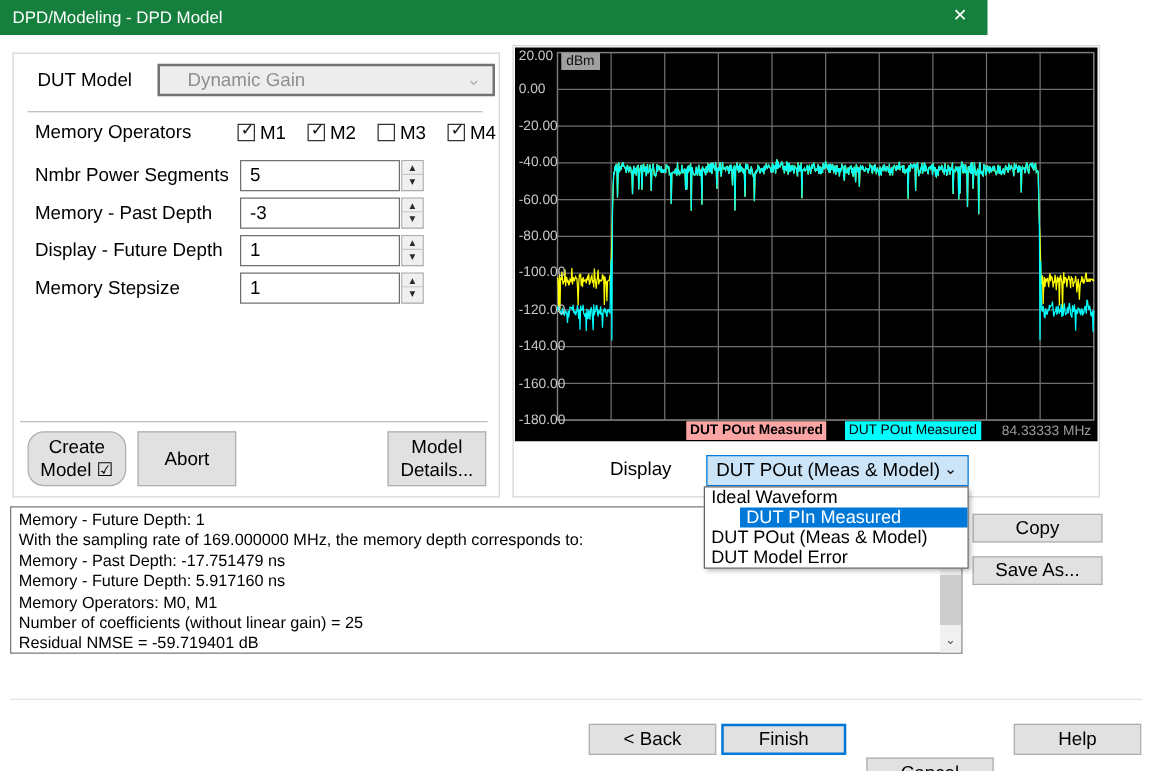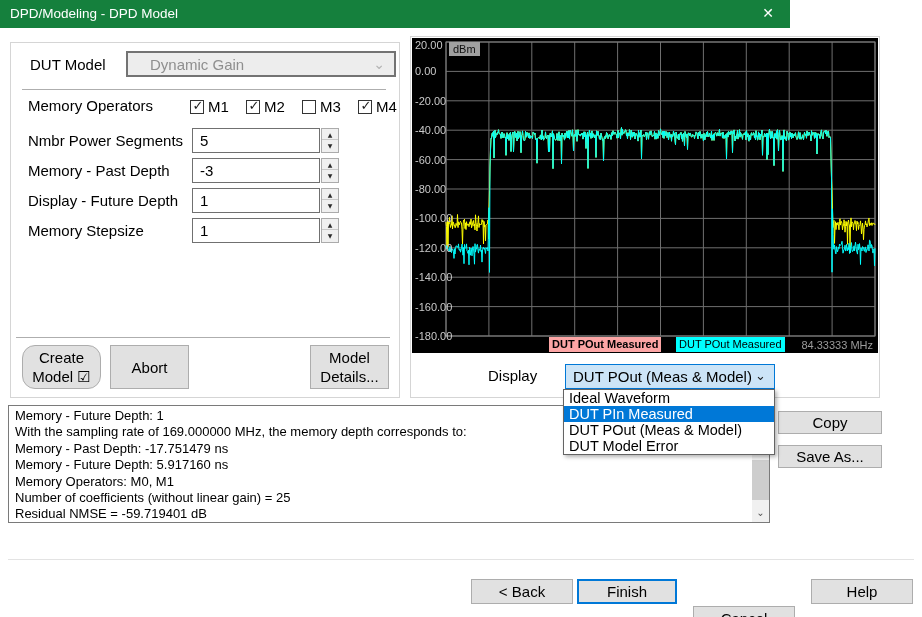--- a/index.html
+++ b/index.html
@@ -102,21 +102,21 @@
   .combo-focus .chev { position:absolute; right:8px; top:0; line-height:21px; color:#1a1a1a;
     font-family:"DejaVu Sans",sans-serif; font-size:13px; }
 
   
   .droplist {
     left:563px; top:389px; width:212px; background:#fff;
     border:1px solid #646464; z-index:20; box-shadow:2px 2px 4px rgba(0,0,0,.3);
   }
   .dl-item { height:16px; line-height:16px; padding-left:5px; font-size:14.5px;
     white-space:nowrap; overflow:hidden; }
-  .dl-item.sel { background:#0078d7; color:#fff; }
+  .dl-item.sel { background:#0078d7; color:#fff;margin-left:28px; }
 
   
   .log {
     left:8px; top:405px; width:762px; height:118px;
     background:#fff; border:1px solid #7a7a7a;
   }
   .log .text {
     position:absolute; left:0; top:0; right:17px; bottom:0; padding:2px 6px;
     font-size:13px; line-height:16.4px; white-space:pre; overflow:hidden; color:#000;
   }

